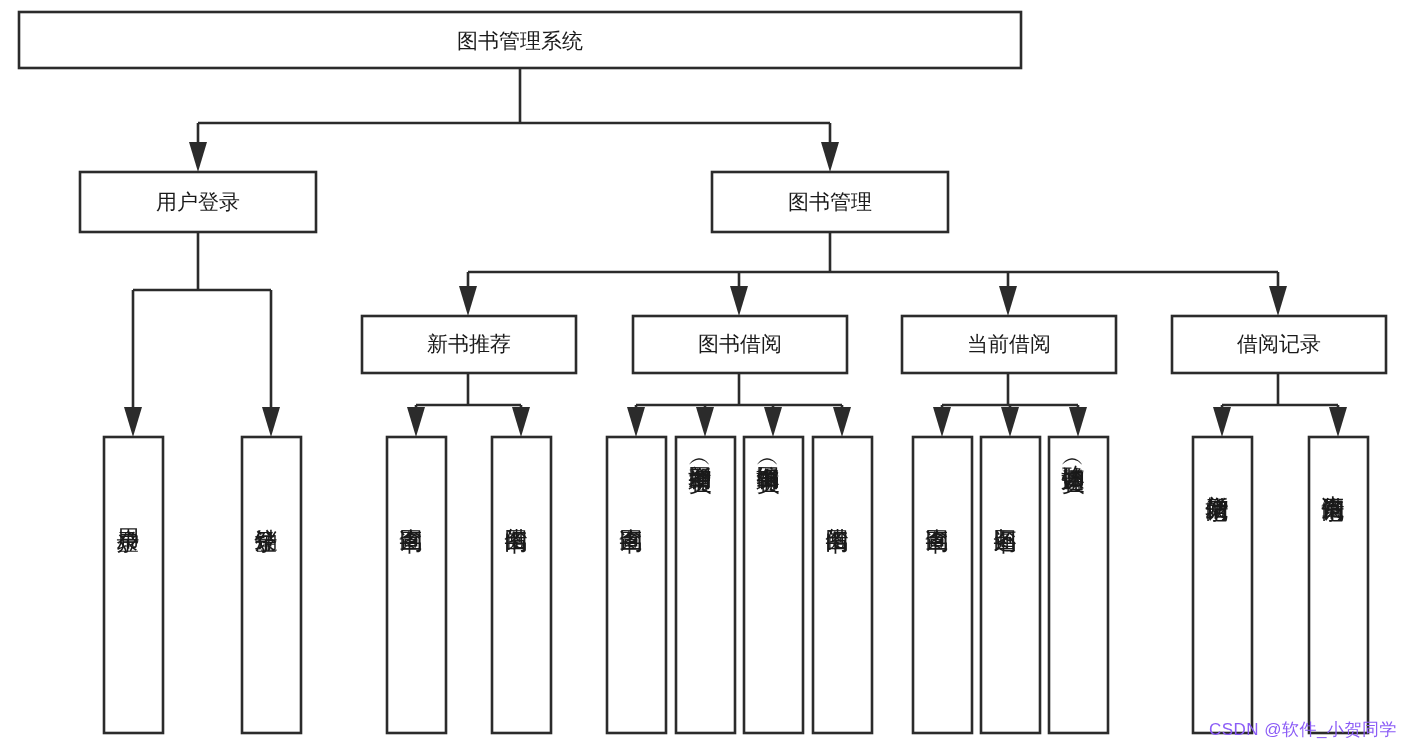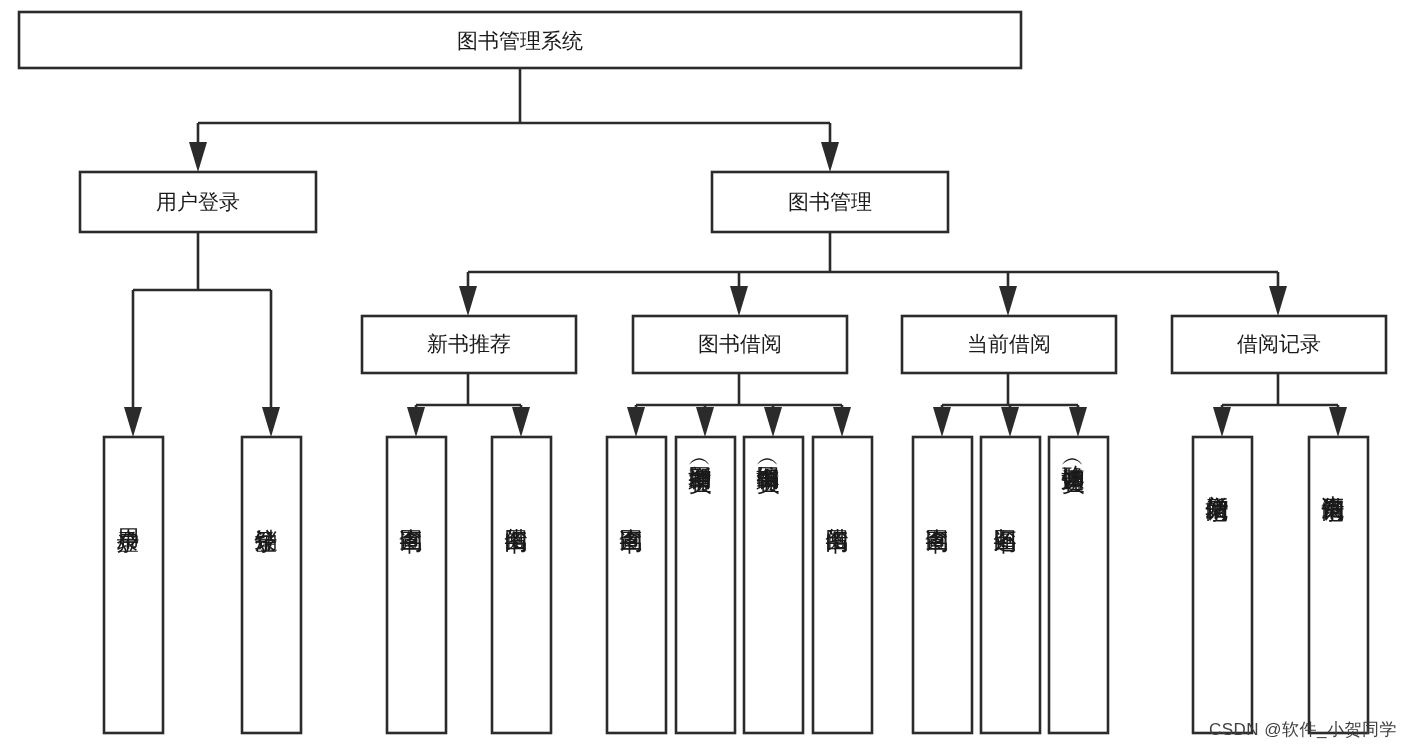--- a/index.html
+++ b/index.html
@@ -49,21 +49,21 @@
     fill: #1a1a1a;
     text-anchor: middle;
     dominant-baseline: middle;
   }
   .watermark {
     position: absolute;
     right: 8px;
     bottom: 6px;
     font-family: "Liberation Sans", "DejaVu Sans", sans-serif;
     font-size: 17px;
-    color: #404040;
+    color: #8b5cf6;
     letter-spacing: 0.5px;
     white-space: nowrap;
     pointer-events: none;
   }
   .vlabel {
     position: absolute;
     writing-mode: vertical-rl;
     text-orientation: upright;
     font-family: "Liberation Sans", "DejaVu Sans", sans-serif;
     font-size: 23px;

